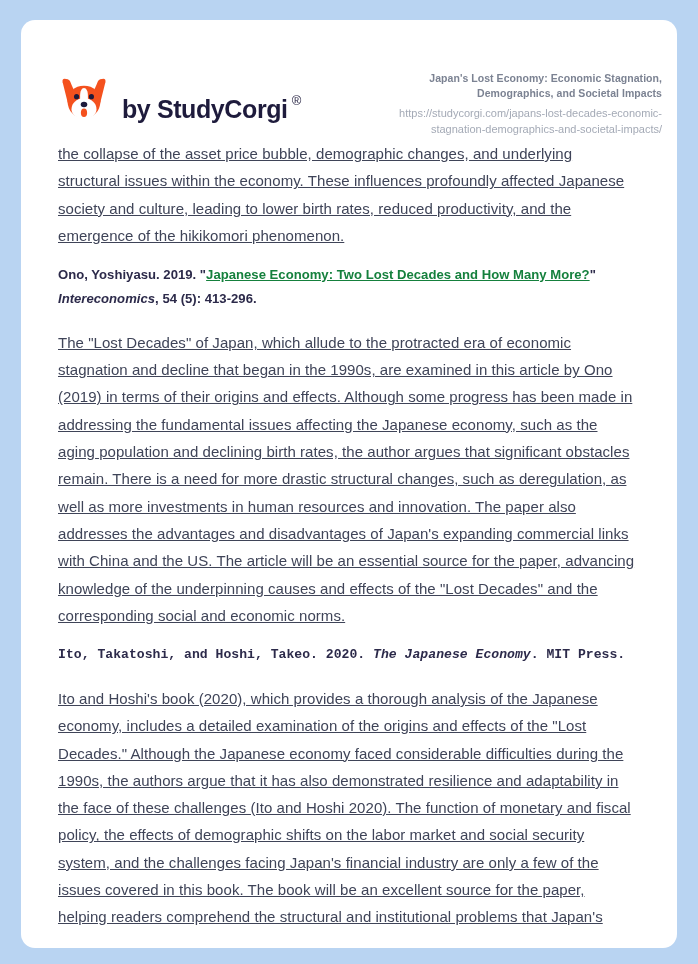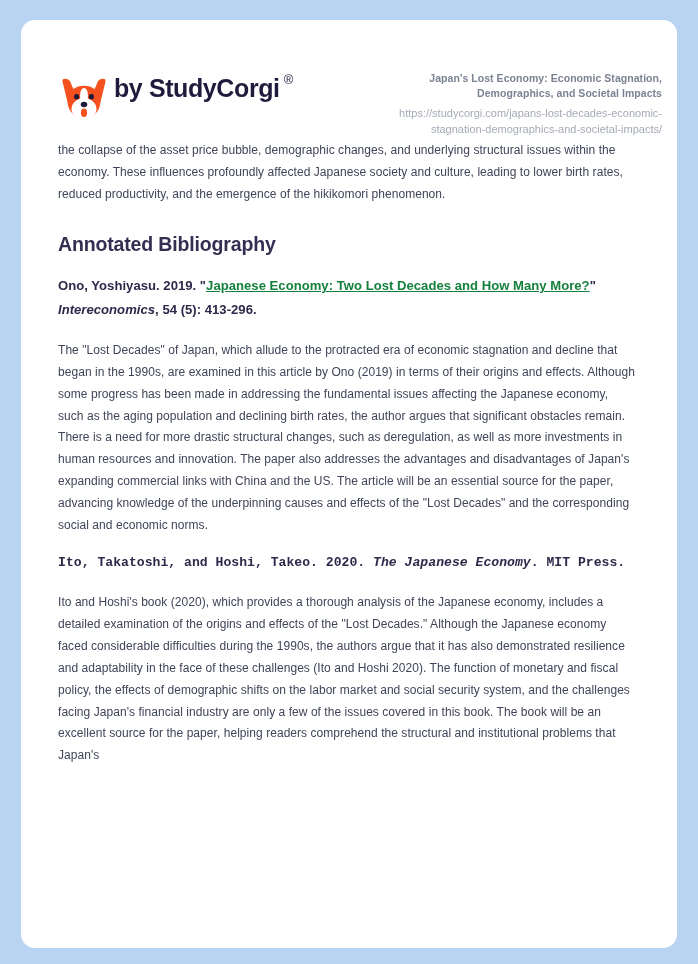--- a/index.html
+++ b/index.html
@@ -27,22 +27,22 @@
   
   .doc-header {
     display: flex;
     align-items: flex-start;
     justify-content: space-between;
     padding: 48px 15px 0 38px;
     height: 120px;
   }
   .brand {
     display: flex;
-    align-items: flex-start;
-    gap: 5px;
+    align-items: flex-end;
+    gap: 13px;
     padding-top: 6px;
   }
   .corgi-logo {
     width: 50px;
     height: 50px;
     flex: none;
     display: block;
   }
   .brand-text {
     font-size: 25px;
@@ -78,24 +78,25 @@
     color: #a4aab6;
     line-height: 1.45;
     word-break: break-word;
   }
   
   .doc-body {
     padding: 0 42px 0 37px;
   }
   p.para {
     margin: 0 0 14px 0;
-    font-size: 12px;
+    font-size: 15px;
     line-height: 1.82;
     color: #3f4458;
     letter-spacing: 0.05px;
+    text-decoration: underline;
   }
   h2.section-heading {
     margin: 28px 0 18px 0;
     font-size: 19.5px;
     font-weight: bold;
     color: #332f52;
     letter-spacing: -0.15px;
   }
   p.citation {
     margin: 0 0 18px 0;
@@ -152,21 +153,20 @@
       <div class="header-title">Japan's Lost Economy: Economic Stagnation, Demographics, and Societal Impacts</div>
       <div class="header-url">https://studycorgi.com/japans-lost-decades-economic-stagnation-demographics-and-societal-impacts/</div>
     </div>
 
   </div>
 
   <div class="doc-body">
 
     <p class="para">the collapse of the asset price bubble, demographic changes, and underlying structural issues within the economy. These influences profoundly affected Japanese society and culture, leading to lower birth rates, reduced productivity, and the emergence of the hikikomori phenomenon.</p>
 
-    <h2 class="section-heading">Annotated Bibliography</h2>
 
     <p class="citation"><span class="norm">Ono, Yoshiyasu. 2019. "</span><a class="cite-link" href="#">Japanese Economy: Two Lost Decades and How Many More?</a><span class="norm">" </span><span class="it">Intereconomics</span><span class="norm">, 54 (5): 413-296.</span></p>
 
     <p class="para">The "Lost Decades" of Japan, which allude to the protracted era of economic stagnation and decline that began in the 1990s, are examined in this article by Ono (2019) in terms of their origins and effects. Although some progress has been made in addressing the fundamental issues affecting the Japanese economy, such as the aging population and declining birth rates, the author argues that significant obstacles remain. There is a need for more drastic structural changes, such as deregulation, as well as more investments in human resources and innovation. The paper also addresses the advantages and disadvantages of Japan's expanding commercial links with China and the US. The article will be an essential source for the paper, advancing knowledge of the underpinning causes and effects of the "Lost Decades" and the corresponding social and economic norms.</p>
 
     <p class="citation gap-lg"><span class="norm">Ito, Takatoshi, and Hoshi, Takeo. 2020. </span><span class="it">The Japanese Economy</span><span class="norm">. MIT Press.</span></p>
 
     <p class="para">Ito and Hoshi's book (2020), which provides a thorough analysis of the Japanese economy, includes a detailed examination of the origins and effects of the "Lost Decades." Although the Japanese economy faced considerable difficulties during the 1990s, the authors argue that it has also demonstrated resilience and adaptability in the face of these challenges (Ito and Hoshi 2020). The function of monetary and fiscal policy, the effects of demographic shifts on the labor market and social security system, and the challenges facing Japan's financial industry are only a few of the issues covered in this book. The book will be an excellent source for the paper, helping readers comprehend the structural and institutional problems that Japan's</p>
 
   </div>

